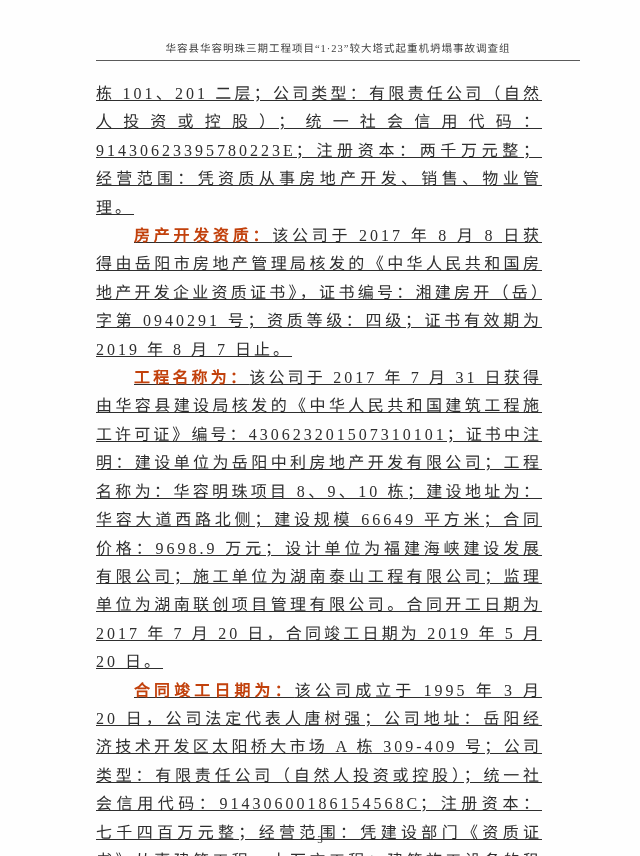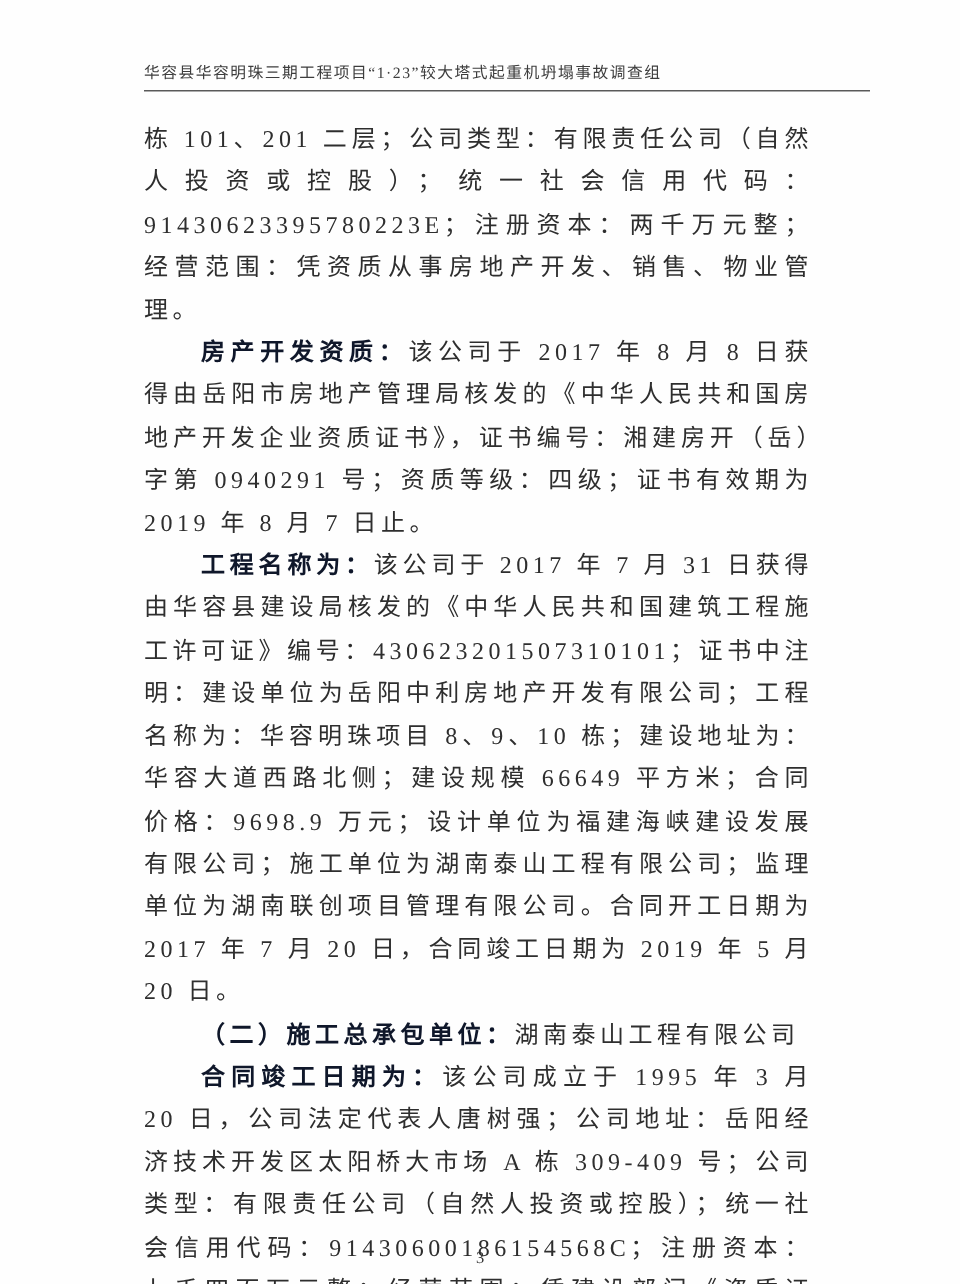--- a/index.html
+++ b/index.html
@@ -18,48 +18,49 @@
   .page {
     position: absolute;
     inset: 0;
     background: #fefefe;
   }
   .running-header {
     position: absolute;
     top: 40px;
     left: 96px;
     width: 484px;
-    text-align: left;
+    text-align: center;
     font-size: 10.5px;
     letter-spacing: 1px;
     color: #3d3d3d;
     padding-bottom: 5px;
     border-bottom: 1px solid #5a5a5a;
     white-space: nowrap;
   }
   .doc-body {
     position: absolute;
     top: 80px;
     left: 96px;
     width: 446px;
   }
   .para {
     margin: 0;
     font-size: 16px;
     line-height: 28.4px;
     letter-spacing: 3px;
     text-align: justify;
     color: #2e2e2e;
+    text-decoration: underline;
   }
   .para.indent {
     text-indent: 38px;
   }
   .para b {
     font-weight: bold;
-    color: #0f172a;
+    color: #c2410c;
   }
   .page-number {
     position: absolute;
     top: 833px;
     left: 0;
     width: 640px;
     text-align: center;
     font-size: 11px;
     color: #333333;
   }
@@ -70,19 +71,18 @@
 <div class="page">
 
   <div class="running-header">
     <span>华容县华容明珠三期工程项目“1·23”较大塔式起重机坍塌事故调查组</span>
   </div>
 
   <div class="doc-body">
       <p class="para"><span>栋 101、201 二层；公司类型：有限责任公司（自然人投资或控股）；统一社会信用代码：91430623395780223E；注册资本：两千万元整；经营范围：凭资质从事房地产开发、销售、物业管理。</span></p>
       <p class="para indent"><b>房产开发资质：</b><span>该公司于 2017 年 8 月 8 日获得由岳阳市房地产管理局核发的《中华人民共和国房地产开发企业资质证书》，证书编号：湘建房开（岳）字第 0940291 号；资质等级：四级；证书有效期为 2019 年 8 月 7 日止。</span></p>
       <p class="para indent"><b>工程名称为：</b><span>该公司于 2017 年 7 月 31 日获得由华容县建设局核发的《中华人民共和国建筑工程施工许可证》编号：430623201507310101；证书中注明：建设单位为岳阳中利房地产开发有限公司；工程名称为：华容明珠项目 8、9、10 栋；建设地址为：华容大道西路北侧；建设规模 66649 平方米；合同价格：9698.9 万元；设计单位为福建海峡建设发展有限公司；施工单位为湖南泰山工程有限公司；监理单位为湖南联创项目管理有限公司。合同开工日期为 2017 年 7 月 20 日，合同竣工日期为 2019 年 5 月 20 日。</span></p>
-      <p class="para indent"><b>（二）施工总承包单位：</b><span>湖南泰山工程有限公司</span></p>
       <p class="para indent"><b>合同竣工日期为：</b><span>该公司成立于 1995 年 3 月 20 日，公司法定代表人唐树强；公司地址：岳阳经济技术开发区太阳桥大市场 A 栋 309-409 号；公司类型：有限责任公司（自然人投资或控股）；统一社会信用代码：91430600186154568C；注册资本：七千四百万元整；经营范围：凭建设部门《资质证书》从事建筑工程、土石方工程；建筑施工设备的租赁；政策允许的金属材料、建筑材料批零兼营。</span></p>
     </div>
 
   <div class="page-number">3</div>
 
 </div>
 
 </body></html>

